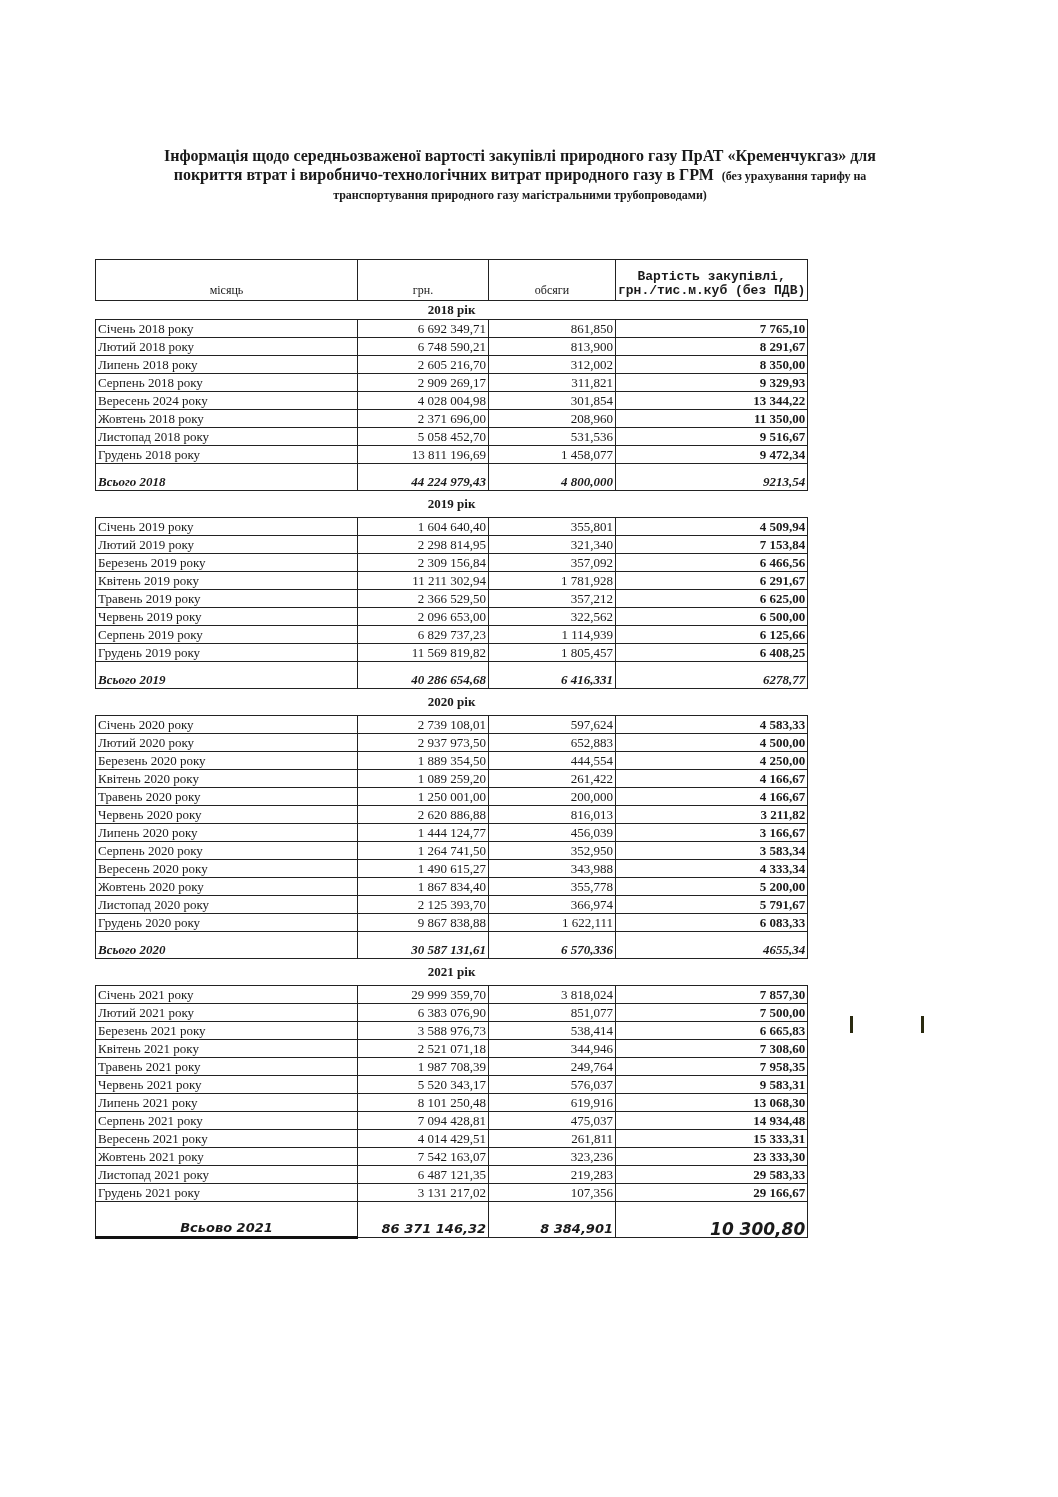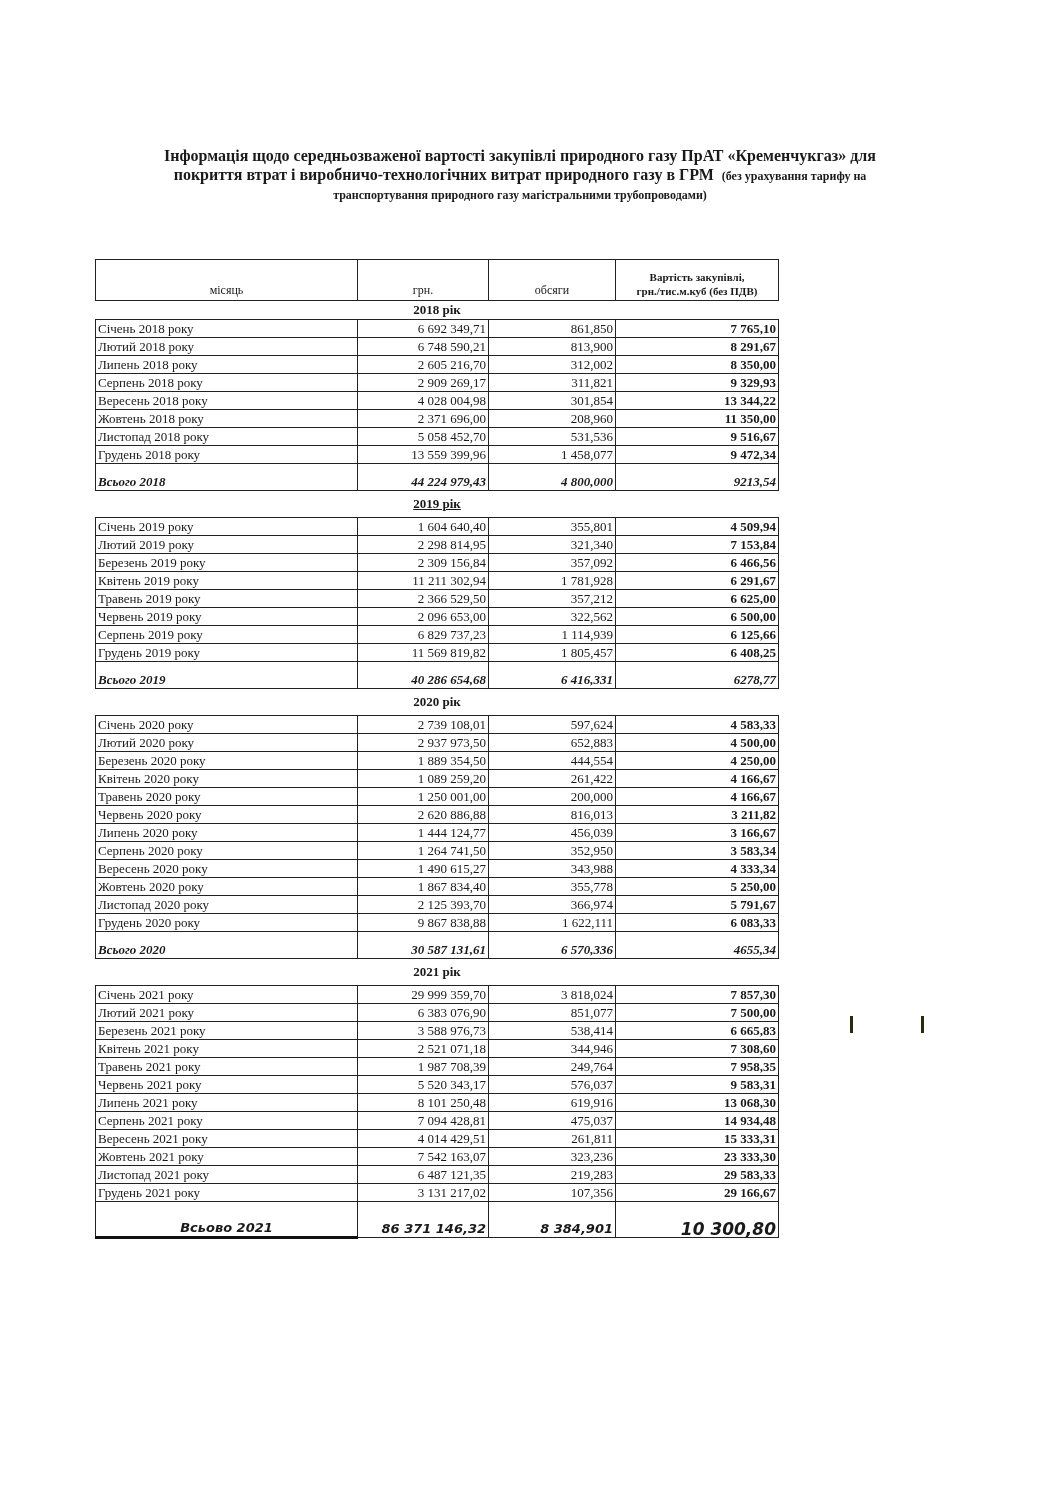--- a/index.html
+++ b/index.html
@@ -4,21 +4,21 @@
 <style>
   html, body { margin: 0; padding: 0; background: #ffffff; }
   body { width: 1058px; height: 1497px; position: relative; font-family: "Liberation Serif", "DejaVu Serif", serif; color: #1a1a1a; }
   .title { position: absolute; left: 110px; top: 146px; width: 820px; text-align: center; font-weight: bold; line-height: 19px; }
   .title .big { font-size: 16px; }
   .title .small { font-size: 12px; }
   table { position: absolute; left: 95px; border-collapse: collapse; table-layout: fixed; }
   td { font-size: 13px; padding: 0 2px; height: 17px; line-height: 16px; white-space: nowrap; }
   col.c1 { width: 262px; } col.c2 { width: 131px; } col.c3 { width: 127px; } col.c4 { width: 163px; }
   .hdr td { border: 1.5px solid #222; height: 38px; vertical-align: bottom; text-align: center; font-size: 12px; padding-bottom: 2px; }
-  .hdr td.h4 { font-weight: bold; font-size: 11px; line-height: 14px; }
+  .hdr td.h4 { font-weight: bold; font-size: 13px; line-height: 14px; font-family: Liberation Mono, monospace; }
   .yr td { text-align: center; font-weight: bold; height: 18px; border: none; }
   .row td { border: 1.5px solid #222; }
   .row td.num { text-align: right; }
   .row td.bold { font-weight: bold; }
   .tot td { border: 1.5px solid #222; height: 26px; vertical-align: bottom; font-weight: bold; font-style: italic; }
   .tot td.num { text-align: right; }
   .tot.last td { height: 34px; font-family: "DejaVu Sans", sans-serif; font-size: 13px; }
   .tot.last td.big { font-size: 17px; }
   .tot.last td.first { border-bottom: 3px solid #111; text-align: center; }
   .mark { position: absolute; top: 1016px; width: 3px; height: 17px; background: #2a2a10; }
@@ -70,51 +70,51 @@
         <td class="num">312,002</td>
         <td class="num bold">8 350,00</td>
       </tr>
       <tr class="row">
         <td>Серпень 2018 року</td>
         <td class="num">2 909 269,17</td>
         <td class="num">311,821</td>
         <td class="num bold">9 329,93</td>
       </tr>
       <tr class="row">
-        <td>Вересень 2018 року</td>
+        <td>Вересень 2024 року</td>
         <td class="num">4 028 004,98</td>
         <td class="num">301,854</td>
         <td class="num bold">13 344,22</td>
       </tr>
       <tr class="row">
         <td>Жовтень 2018 року</td>
         <td class="num">2 371 696,00</td>
         <td class="num">208,960</td>
         <td class="num bold">11 350,00</td>
       </tr>
       <tr class="row">
         <td>Листопад  2018 року</td>
         <td class="num">5 058 452,70</td>
         <td class="num">531,536</td>
         <td class="num bold">9 516,67</td>
       </tr>
       <tr class="row">
         <td>Грудень 2018 року</td>
-        <td class="num">13 559 399,96</td>
+        <td class="num">13 811 196,69</td>
         <td class="num">1 458,077</td>
         <td class="num bold">9 472,34</td>
       </tr>
       <tr class="tot">
         <td class="first">Всього 2018</td>
         <td class="num">44 224 979,43</td>
         <td class="num">4 800,000</td>
         <td class="num big">9213,54</td>
       </tr>
       <tr class="yr">
-        <td colspan="4" style="height: 26px; text-decoration: underline;">2019 рік</td>
+        <td colspan="4" style="height: 26px;">2019 рік</td>
       </tr>
       <tr class="row">
         <td>Січень 2019 року</td>
         <td class="num">1 604 640,40</td>
         <td class="num">355,801</td>
         <td class="num bold">4 509,94</td>
       </tr>
       <tr class="row">
         <td>Лютий 2019 року</td>
         <td class="num">2 298 814,95</td>
@@ -217,21 +217,21 @@
       <tr class="row">
         <td>Вересень 2020 року</td>
         <td class="num">1 490 615,27</td>
         <td class="num">343,988</td>
         <td class="num bold">4 333,34</td>
       </tr>
       <tr class="row">
         <td>Жовтень 2020 року</td>
         <td class="num">1 867 834,40</td>
         <td class="num">355,778</td>
-        <td class="num bold">5 250,00</td>
+        <td class="num bold">5 200,00</td>
       </tr>
       <tr class="row">
         <td>Листопад 2020 року</td>
         <td class="num">2 125 393,70</td>
         <td class="num">366,974</td>
         <td class="num bold">5 791,67</td>
       </tr>
       <tr class="row">
         <td>Грудень 2020 року</td>
         <td class="num">9 867 838,88</td>

